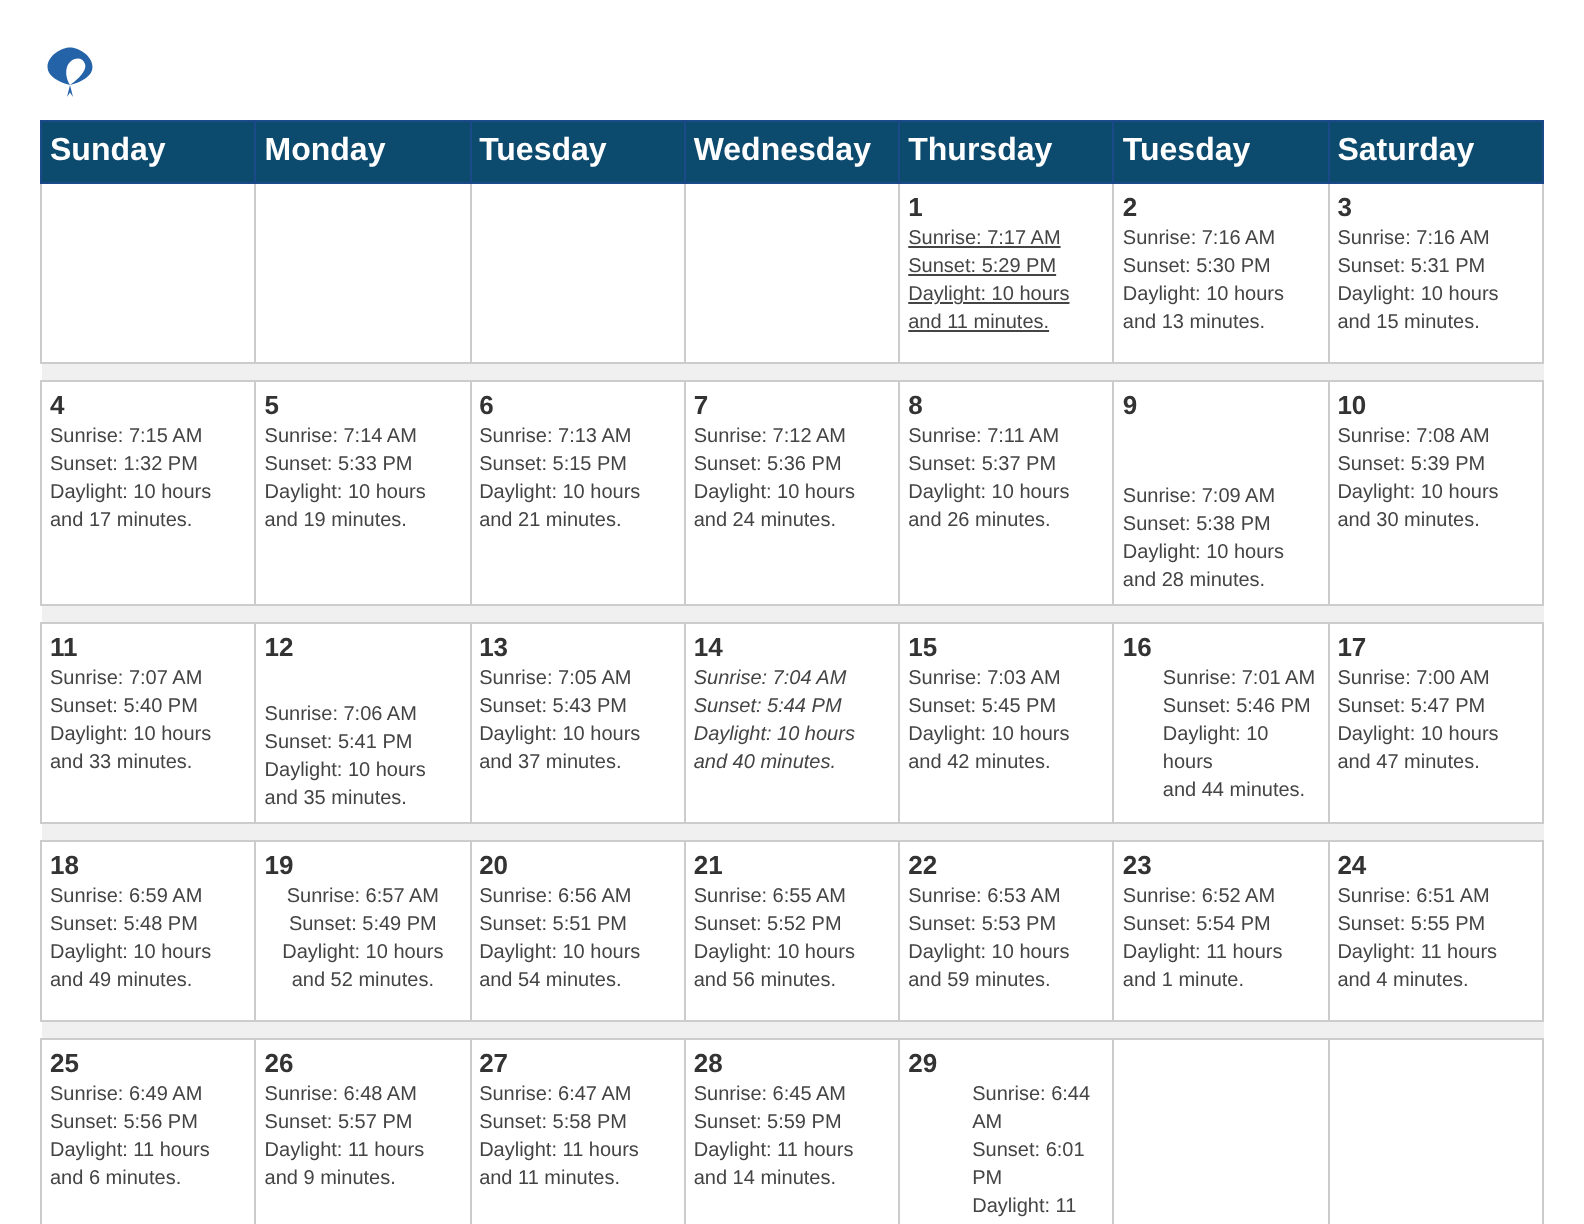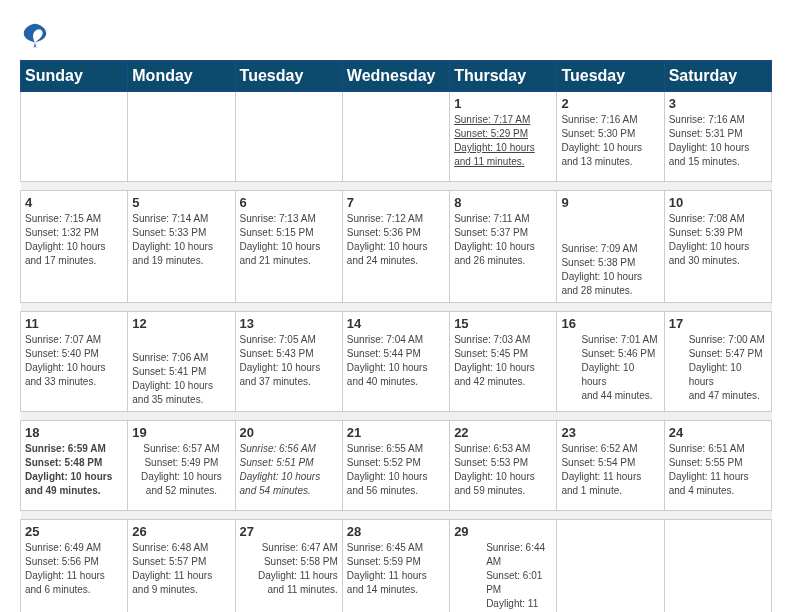--- a/index.html
+++ b/index.html
@@ -232,74 +232,74 @@
         </td>
         <td>
           <span class="day-num">13</span>
           <div class="day-info" style="white-space: pre-line;">Sunrise: 7:05 AM
 Sunset: 5:43 PM
 Daylight: 10 hours
 and 37 minutes.</div>
         </td>
         <td>
           <span class="day-num">14</span>
-          <div class="day-info" style="white-space: pre-line;">Sunrise: 7:04 AM
+          <div class="day-info" style="white-space: pre-line; font-style: italic;">Sunrise: 7:04 AM
 Sunset: 5:44 PM
 Daylight: 10 hours
 and 40 minutes.</div>
         </td>
         <td>
           <span class="day-num">15</span>
           <div class="day-info" style="white-space: pre-line;">Sunrise: 7:03 AM
 Sunset: 5:45 PM
 Daylight: 10 hours
 and 42 minutes.</div>
         </td>
         <td>
           <span class="day-num">16</span>
           <div class="day-info" style="white-space: pre-line; margin-left: 20px;">Sunrise: 7:01 AM
 Sunset: 5:46 PM
 Daylight: 10 hours
 and 44 minutes.</div>
         </td>
         <td>
           <span class="day-num">17</span>
-          <div class="day-info" style="white-space: pre-line; margin-left: 20px;">Sunrise: 7:00 AM
+          <div class="day-info" style="white-space: pre-line;">Sunrise: 7:00 AM
 Sunset: 5:47 PM
 Daylight: 10 hours
 and 47 minutes.</div>
         </td>
       </tr>
       <tr>
         <td style="height: 6px; border: none; background: rgb(240, 240, 240);"></td>
         <td style="height: 6px; border: none; background: rgb(240, 240, 240);"></td>
         <td style="height: 6px; border: none; background: rgb(240, 240, 240);"></td>
         <td style="height: 6px; border: none; background: rgb(240, 240, 240);"></td>
         <td style="height: 6px; border: none; background: rgb(240, 240, 240);"></td>
         <td style="height: 6px; border: none; background: rgb(240, 240, 240);"></td>
         <td style="height: 6px; border: none; background: rgb(240, 240, 240);"></td>
       </tr>
       <tr class="week-row">
         <td>
           <span class="day-num">18</span>
-          <div class="day-info" style="white-space: pre-line; font-weight: bold;">Sunrise: 6:59 AM
+          <div class="day-info" style="white-space: pre-line;">Sunrise: 6:59 AM
 Sunset: 5:48 PM
 Daylight: 10 hours
 and 49 minutes.</div>
         </td>
         <td>
           <span class="day-num">19</span>
           <div class="day-info" style="white-space: pre-line; text-align: center;">Sunrise: 6:57 AM
 Sunset: 5:49 PM
 Daylight: 10 hours
 and 52 minutes.</div>
         </td>
         <td>
           <span class="day-num">20</span>
-          <div class="day-info" style="white-space: pre-line; font-style: italic;">Sunrise: 6:56 AM
+          <div class="day-info" style="white-space: pre-line;">Sunrise: 6:56 AM
 Sunset: 5:51 PM
 Daylight: 10 hours
 and 54 minutes.</div>
         </td>
         <td>
           <span class="day-num">21</span>
           <div class="day-info" style="white-space: pre-line;">Sunrise: 6:55 AM
 Sunset: 5:52 PM
 Daylight: 10 hours
 and 56 minutes.</div>
@@ -345,21 +345,21 @@
         </td>
         <td>
           <span class="day-num">26</span>
           <div class="day-info" style="white-space: pre-line;">Sunrise: 6:48 AM
 Sunset: 5:57 PM
 Daylight: 11 hours
 and 9 minutes.</div>
         </td>
         <td>
           <span class="day-num">27</span>
-          <div class="day-info" style="white-space: pre-line; text-align: right;">Sunrise: 6:47 AM
+          <div class="day-info" style="white-space: pre-line;">Sunrise: 6:47 AM
 Sunset: 5:58 PM
 Daylight: 11 hours
 and 11 minutes.</div>
         </td>
         <td>
           <span class="day-num">28</span>
           <div class="day-info" style="white-space: pre-line;">Sunrise: 6:45 AM
 Sunset: 5:59 PM
 Daylight: 11 hours
 and 14 minutes.</div>

